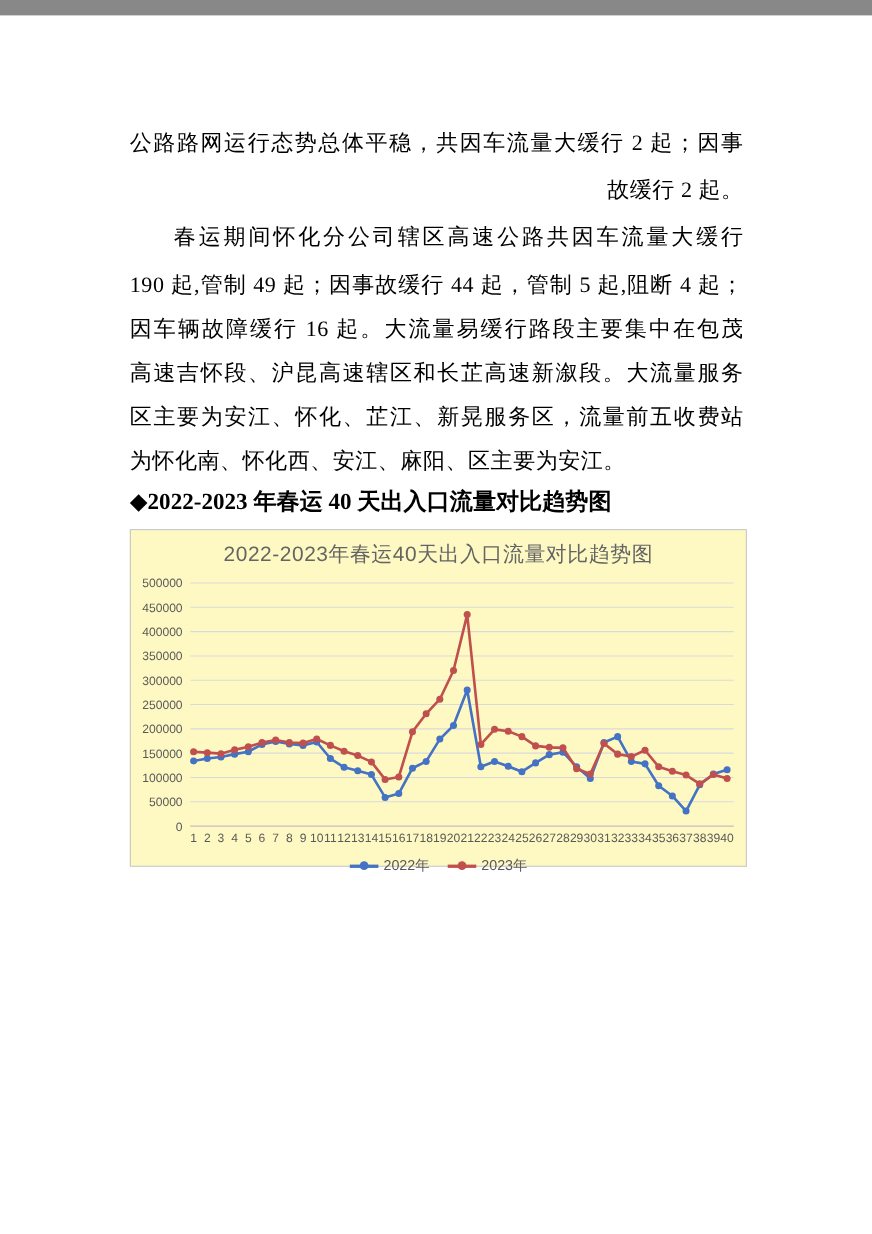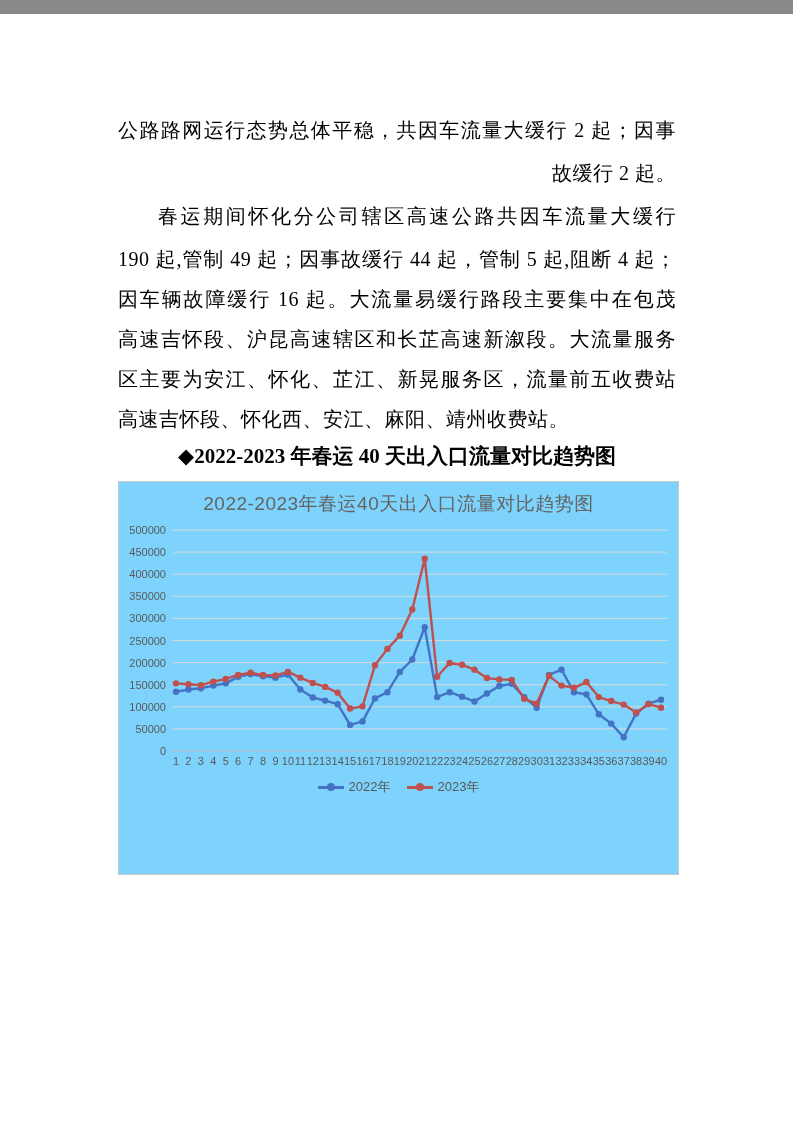--- a/index.html
+++ b/index.html
@@ -9,26 +9,26 @@
     font-family:"Liberation Serif","DejaVu Serif",serif;color:#000;
   }
   .body-text{position:absolute;left:118px;top:103px;width:558px;font-size:20px;}
   .bline{line-height:26px;letter-spacing:0.5px;}
   .h43{height:43px;text-align:right;}
   .h40{height:40px;}
   .just{text-align:justify;text-align-last:justify;}
   .indent{padding-left:40px;}
   .figure-heading{
     position:absolute;left:118px;top:427px;width:558px;
-    text-align:center;font-weight:bold;font-size:21px;line-height:30px;
+    text-align:left;font-weight:bold;font-size:21px;line-height:30px;
     font-family:"Liberation Serif","DejaVu Serif",serif;
   }
   .chart-box{
-    position:absolute;left:118px;top:467px;width:561px;height:394px;
-    border:1px solid #c8c8c8;box-sizing:border-box;background:#7dd3fc;
+    position:absolute;left:118px;top:467px;width:561px;height:307px;
+    border:1px solid #c8c8c8;box-sizing:border-box;background:#fef9c3;
   }
   .chart-title{
     position:absolute;left:0;top:9px;width:100%;text-align:center;
     font-family:"Liberation Sans","DejaVu Sans",sans-serif;
     font-size:19px;color:#646464;letter-spacing:0.5px;
   }
   .chart-svg{position:absolute;left:0;top:0;}
   .axis-label{
     font-family:"Liberation Sans","DejaVu Sans",sans-serif;
     font-size:11px;fill:#595959;
@@ -52,21 +52,21 @@
 <div class="page">
 
   <div class="body-text">
     <div class="bline h43 just">公路路网运行态势总体平稳，共因车流量大缓行 2 起；因事</div>
     <div class="bline h43">故缓行 2 起。</div>
     <div class="bline h43 just indent">春运期间怀化分公司辖区高速公路共因车流量大缓行</div>
     <div class="bline h40 just">190 起,管制 49 起；因事故缓行 44 起，管制 5 起,阻断 4 起；</div>
     <div class="bline h40 just">因车辆故障缓行 16 起。大流量易缓行路段主要集中在包茂</div>
     <div class="bline h40 just">高速吉怀段、沪昆高速辖区和长芷高速新溆段。大流量服务</div>
     <div class="bline h40 just">区主要为安江、怀化、芷江、新晃服务区，流量前五收费站</div>
-    <div class="bline h40">高速吉怀段、怀化西、安江、麻阳、靖州收费站。</div>
+    <div class="bline h40">为怀化南、怀化西、安江、麻阳、区主要为安江。</div>
   </div>
 
   <div class="figure-heading">◆2022-2023 年春运 40 天出入口流量对比趋势图</div>
 
   <div class="chart-box">
     <div class="chart-title">2022-2023年春运40天出入口流量对比趋势图</div>
     <svg id="chart-svg" class="chart-svg" width="559" height="329">
         <line x1="54" y1="269" x2="548" y2="269" stroke="#BFBFBF" stroke-width="1"></line>
         <text x="47" y="273" text-anchor="end" class="axis-label">0</text>
         <line x1="54" y1="246.9" x2="548" y2="246.9" stroke="#D9D9D9" stroke-width="1"></line>

